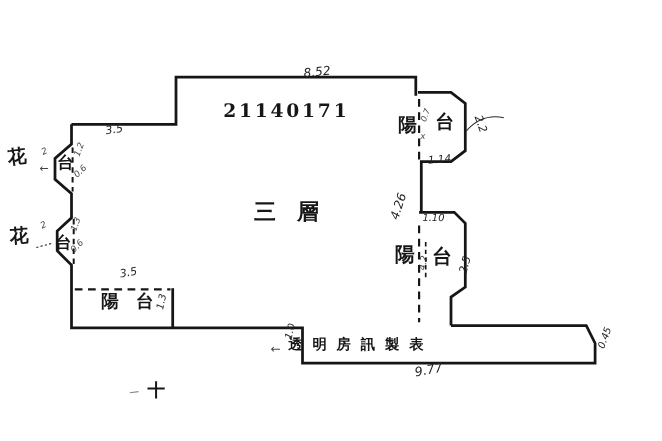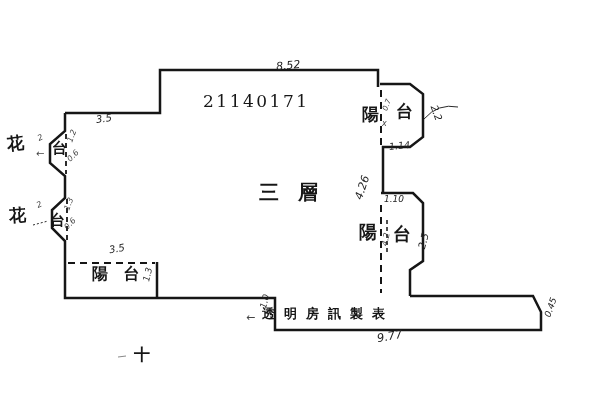--- a/index.html
+++ b/index.html
@@ -12,21 +12,21 @@
     color:#161616;
   }
   .plan svg{position:absolute;left:0;top:0;}
   .lbl{
     position:absolute;
     white-space:nowrap;
     line-height:1;
     color:#161616;
     user-select:none;
   }
-  .printed{font-family:"DejaVu Serif", serif;font-weight:400;}
+  .printed{font-family:"DejaVu Serif", serif;font-weight:700;}
   .cjk{font-family:"DejaVu Serif", serif;font-weight:600;}
   .hand{
     font-family:"DejaVu Sans", sans-serif;
     font-style:italic;
     font-weight:500;
     color:#242424;
   }
   .tiny{opacity:.85;}
 </style>
 </head>
@@ -48,21 +48,21 @@
     <line x1="66" y1="134" x2="66" y2="174" stroke="#161616" stroke-width="1.8" stroke-dasharray="5,4"></line>
     <line x1="67" y1="199" x2="67" y2="240" stroke="#161616" stroke-width="1.8" stroke-dasharray="5,4"></line>
     <line x1="387" y1="220" x2="387" y2="253" stroke="#161616" stroke-width="1.5" stroke-dasharray="4,3"></line>
 
     <path d="M424,119 Q438,103 458,107" fill="none" stroke="#2a2a2a" stroke-width="1"></path>
     <line x1="33" y1="225" x2="48" y2="221" stroke="#2a2a2a" stroke-width="1" stroke-dasharray="2,2"></line>
     <line x1="118" y1="357" x2="126" y2="356" stroke="#888888" stroke-width="1"></line>
   </svg>
 
   <span class="lbl printed" style="left:203px;top:93px;font-size:17px;letter-spacing:2.5px;">21140171</span>
-  <span class="lbl cjk" style="left:231px;top:182px;font-size:20px;letter-spacing:6px;margin-left:28px;">三 層</span>
+  <span class="lbl cjk" style="left:231px;top:182px;font-size:20px;letter-spacing:6px;">三 層</span>
 
   <span class="lbl hand" style="left:276px;top:60px;font-size:11px;transform:rotate(-6deg);">8.52</span>
 
   <span class="lbl cjk" style="left:362px;top:106px;font-size:17px;">陽</span>
   <span class="lbl cjk" style="left:396px;top:103px;font-size:17px;">台</span>
   <span class="lbl hand tiny" style="left:381px;top:101px;font-size:7.5px;transform:rotate(-70deg);">0.7</span>
   <span class="lbl hand tiny" style="left:382px;top:120px;font-size:8px;">x</span>
   <span class="lbl hand" style="left:428px;top:108px;font-size:10px;transform:rotate(70deg);">2.2</span>
   <span class="lbl hand" style="left:389px;top:141px;font-size:9.5px;transform:rotate(-5deg);">1.14</span>
 

